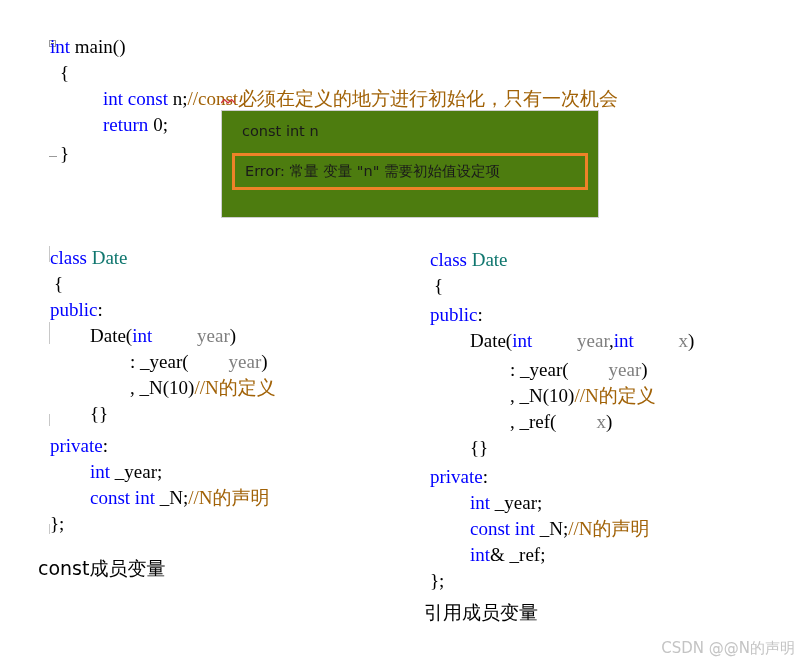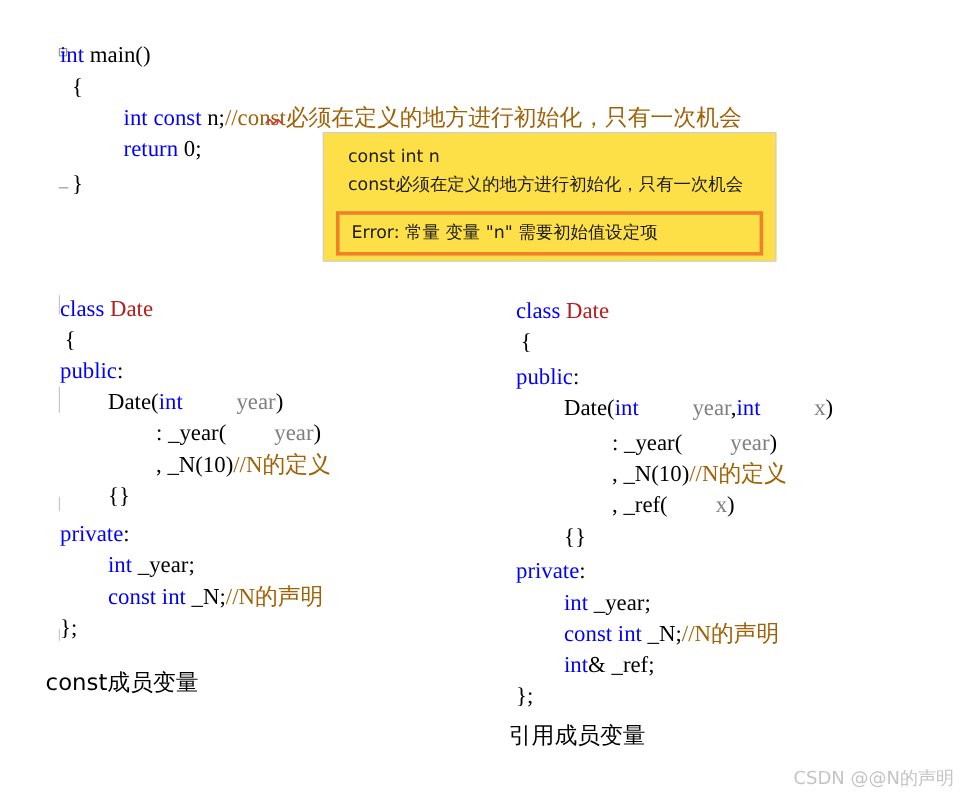--- a/index.html
+++ b/index.html
@@ -18,21 +18,21 @@
   
   .code {
     position: absolute;
     font-family: Liberation Serif, serif;
     font-size: 19px;
     line-height: 30px;
     white-space: pre;
     color: #000000;
   }
   .kw   { color: #0000ff; }      
-  .type { color: #b91c1c; }      
+  .type { color: #0f766e; }      
   .param{ color: #808080; margin-left: 40px; }      
   .cmt  { color: #a16207; }      
   .plain{ color: #000000; }
 
   
   .guide {
     position: absolute;
     width: 1px;
     background: #c8c8c8;
   }
@@ -63,25 +63,24 @@
   .squiggle {
     position: absolute;
     height: 5px;
     overflow: hidden;
   }
   .squiggle svg { display: block; }
 
   
   #tooltip {
     position: absolute;
-    background: #fde047;
+    background: #4d7c0f;
     border: 1px solid #cfcfcf;
     box-sizing: border-box;
     font-family: "DejaVu Sans", sans-serif;
-    margin-left: 48px;
   }
   #tooltip .tip-line {
     font-size: 14.5px;
     line-height: 23px;
     color: #1a1a1a;
     white-space: pre;
   }
   #tooltip .tip-head { padding: 9px 0 0 20px; }
   #tooltip .tip-desc { padding: 0 0 0 20px; }
   #tooltip .tip-error-wrap {
@@ -137,21 +136,20 @@
   </div>
 
 <div class="squiggle" style="left:221px; top:99px; width:14px;">
   <svg width="14" height="5" viewBox="0 0 14 5" xmlns="http://www.w3.org/2000/svg">
     <path d="M0 4 L3.5 0.5 L7 4 L10.5 0.5 L14 4" fill="none" stroke="#d4323c" stroke-width="1.3"></path>
   </svg>
 </div>
 
 <div id="tooltip" style="left:221px; top:110px; width:378px; height:108px;">
   <div class="tip-line tip-head">const int n</div>
-  <div class="tip-line tip-desc">const必须在定义的地方进行初始化，只有一次机会</div>
   <div class="tip-error-wrap">
     <div class="tip-error">Error: 常量 变量 "n" 需要初始值设定项</div>
   </div>
 </div>
 
 <div id="left-snippet">
     <div class="code" style="left: 50px; top: 243px;"><span class="kw">class</span><span class="plain"> </span><span class="type">Date</span></div>
     <div class="code" style="left: 54px; top: 269px;"><span class="plain">{</span></div>
     <div class="code" style="left: 50px; top: 295px;"><span class="kw">public</span><span class="plain">:</span></div>
     <div class="code" style="left: 90px; top: 321px;"><span class="plain">Date(</span><span class="kw">int</span><span class="plain"> </span><span class="param">year</span><span class="plain">)</span></div>

